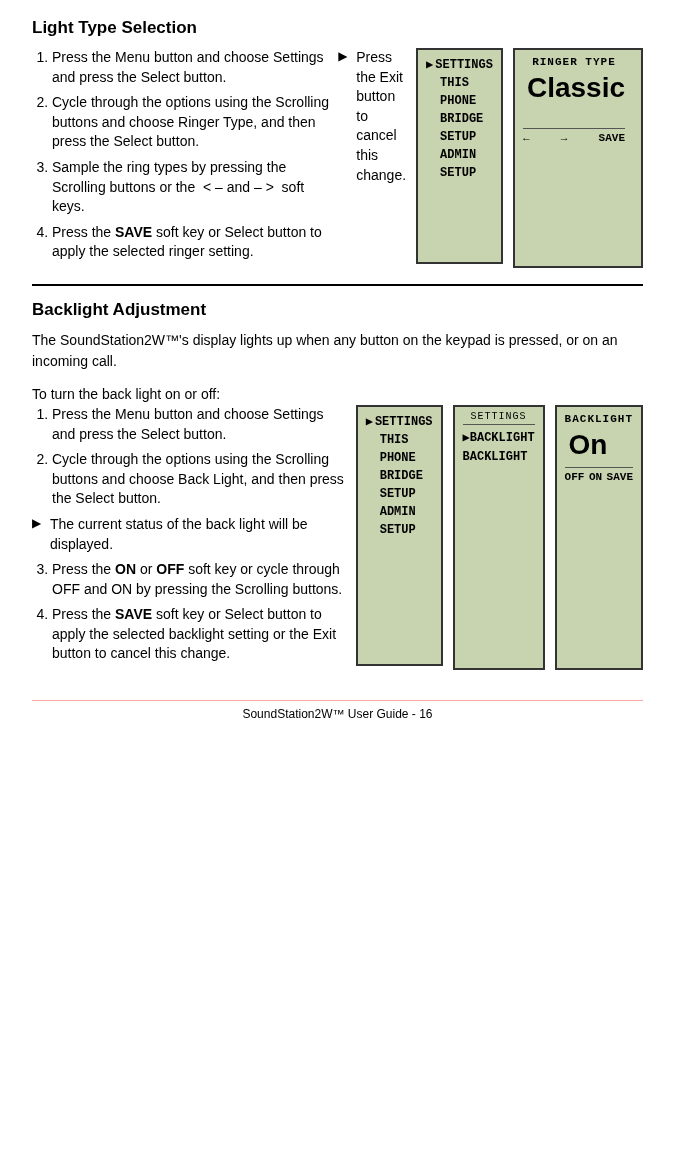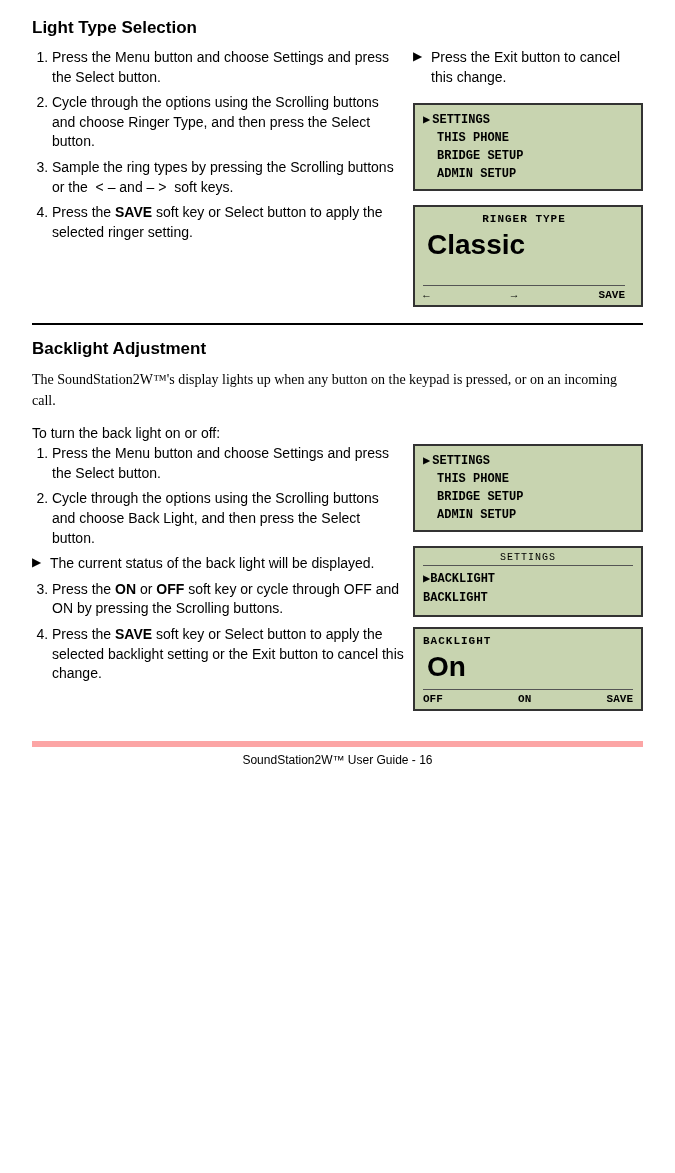--- a/index.html
+++ b/index.html
@@ -31,21 +31,21 @@
       margin-bottom: 8px;
     }
 
     .col-left {
       flex: 1 1 auto;
     }
 
     .col-right {
       flex: 0 0 230px;
       display: flex;
-      flex-direction: column;
+      flex-direction: row;
       gap: 10px;
     }
 
     ol {
       padding-left: 20px;
       margin-bottom: 6px;
     }
 
     ol li {
       margin-bottom: 6px;
@@ -142,21 +142,20 @@
     .separator {
       border: none;
       border-top: 2px solid #000;
       margin: 16px 0 14px 0;
     }
 
     
     .backlight-desc {
       margin-bottom: 12px;
       line-height: 1.5;
-      font-family: Liberation Serif, serif;
     }
 
     .backlight-turn {
       line-height: 1.5;
     }
 
     
     .lcd-settings {
       border: 2px solid #333;
       background: #c8d4b0;
@@ -209,21 +208,21 @@
       display: flex;
       justify-content: space-between;
       border-top: 1px solid #555;
       padding-top: 3px;
       font-size: 11px;
       font-weight: bold;
     }
 
     
     .footer {
-      border-top: 6px solid #fca5a5;
+      border-top: 1px solid #fca5a5;
       text-align: center;
       padding-top: 6px;
       font-size: 12px;
       margin-top: 30px;
     }
 
     .bold-inline {
       font-weight: bold;
     }
   </style>

